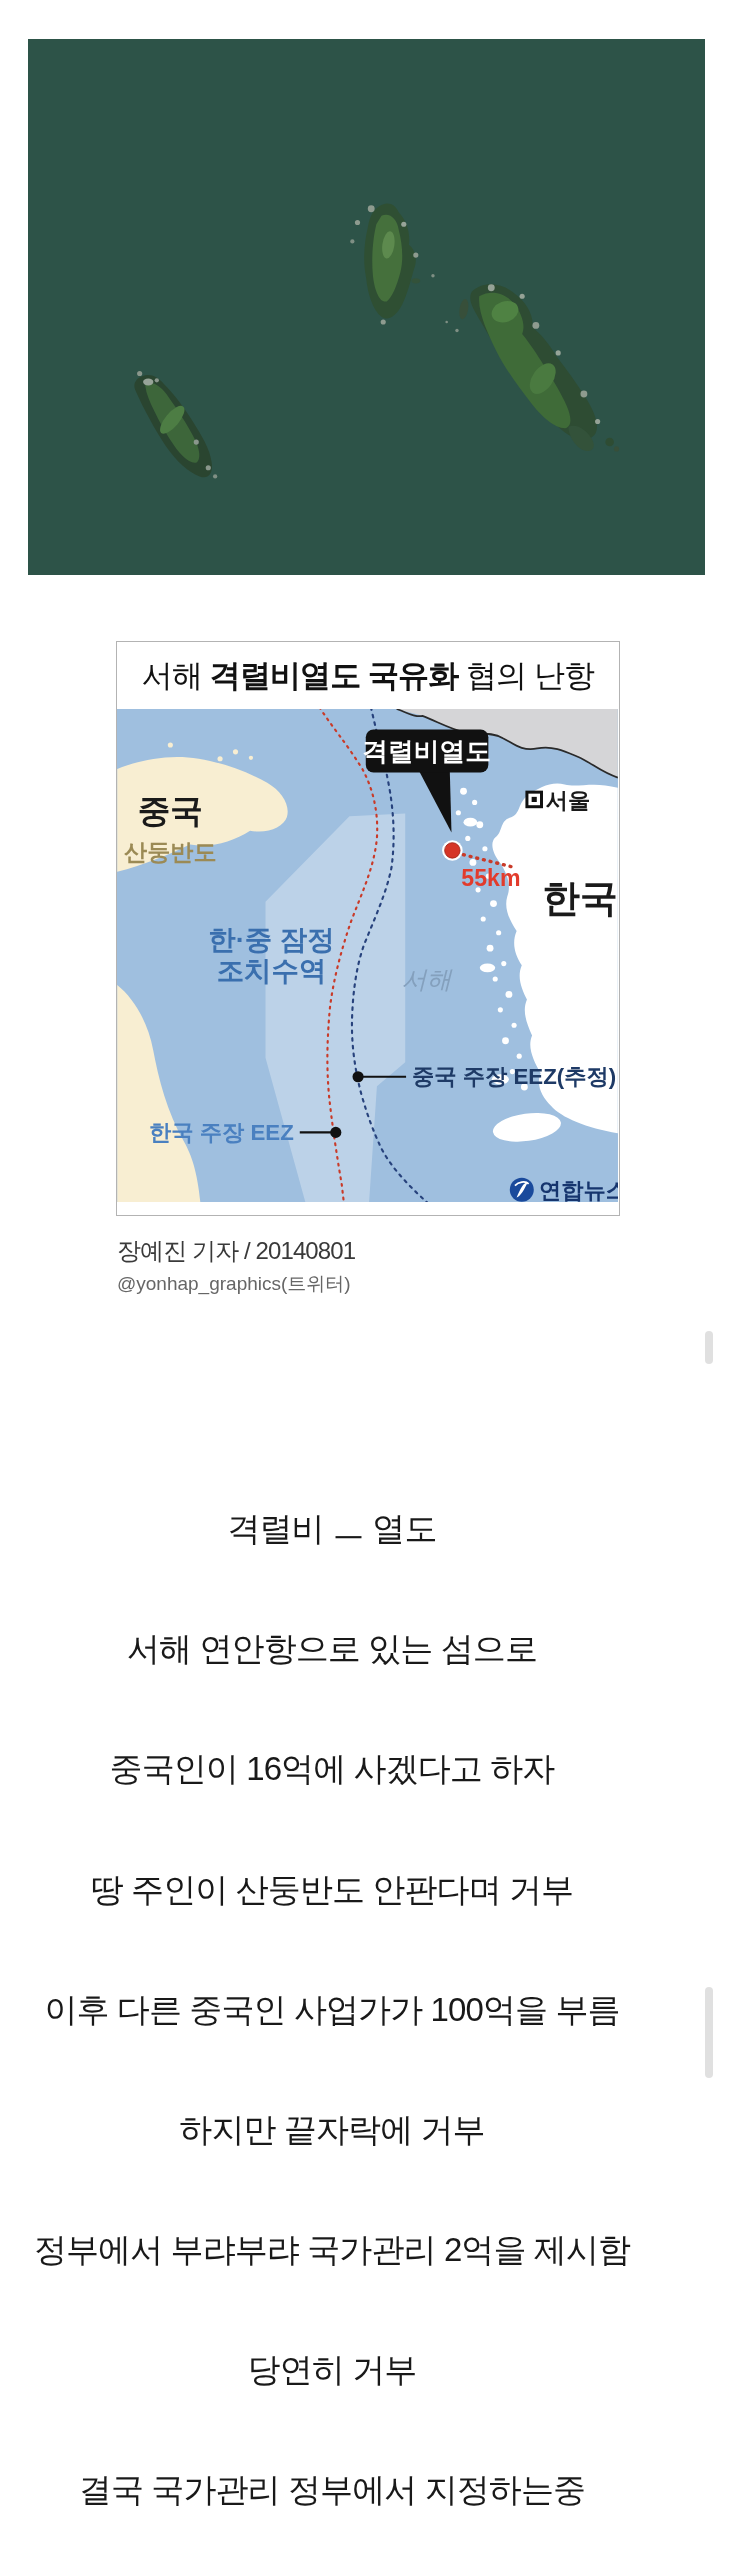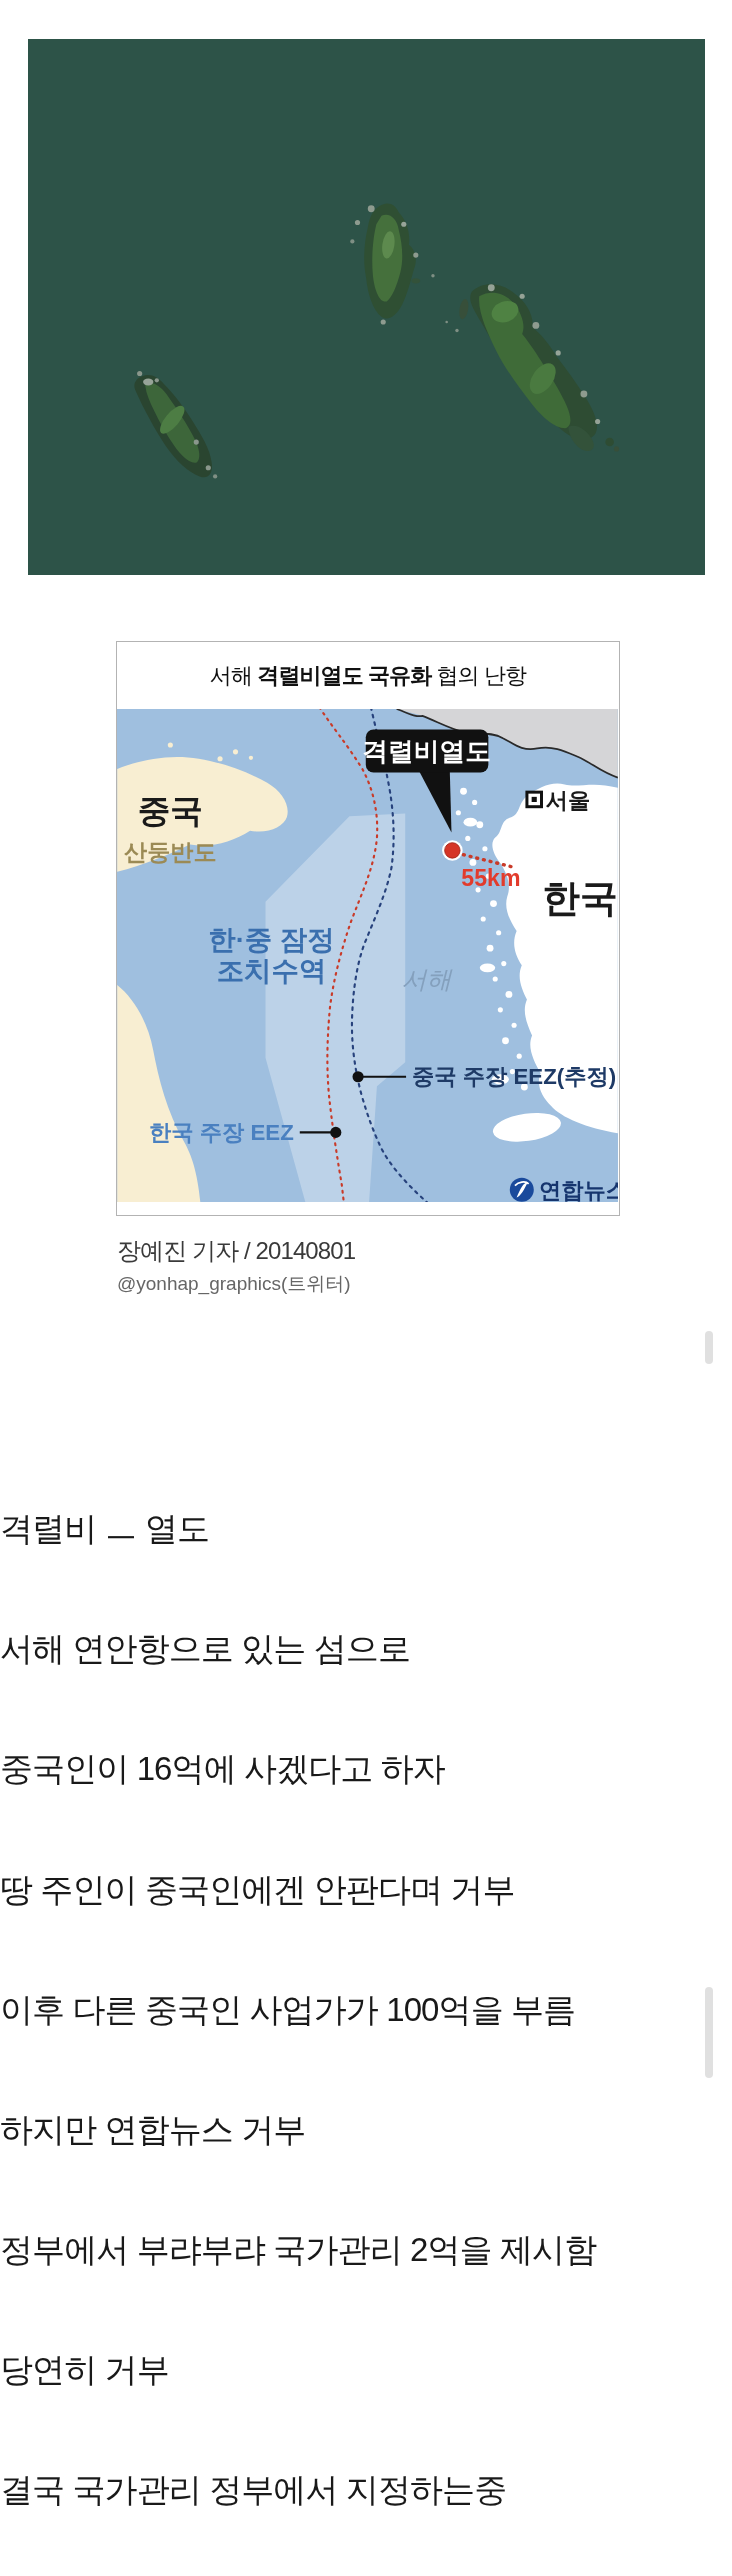--- a/index.html
+++ b/index.html
@@ -8,26 +8,26 @@
     --callout-bg:#111111; --agency-blue:#1a4a9c; --body-text:#191919; --scrollbar:#e0e0e0;
     --pmz-label:#3a6fae; --shandong:#9b8a55; --westsea:#84a0bd; --china-eez-text:#1e3a66;
     --korea-eez-text:#4a80c0;
   }
   *{margin:0;padding:0;box-sizing:border-box}
   html,body{background:#fff}
   body{width:732px;height:2576px;position:relative;font-family:"Liberation Sans",sans-serif;overflow:hidden}
   .abs{position:absolute}
   .sat{left:28px;top:39px;width:677px;height:536px;background:var(--ocean)}
   .graphic{left:116px;top:641px;width:504px;height:575px;border:1.7px solid #b3b3b3;background:#fff}
-  .graphic-title{height:67px;line-height:67px;text-align:center;font-size:22px;color:#111;letter-spacing:-0.9px;white-space:nowrap}
+  .graphic-title{height:67px;line-height:67px;text-align:center;font-size:31px;color:#111;letter-spacing:-0.9px;white-space:nowrap}
   .graphic-title .bold{font-weight:800}
   .mapbox{width:501px;height:493px;background:var(--sea);position:relative;overflow:hidden}
   .credit1{left:117px;top:1235px;font-size:24px;font-weight:400;color:#3a3a3a;letter-spacing:-0.9px}
   .credit2{left:117px;top:1271px;font-size:19px;color:#666;letter-spacing:0px}
-  .post-line{left:0;width:664px;font-size:33px;line-height:41px;color:var(--body-text);letter-spacing:-0.9px}
+  .post-line{left:0;width:664px;text-align:center;font-size:33px;line-height:41px;color:var(--body-text);letter-spacing:-0.9px}
   .thumb{left:705px;width:7.7px;background:var(--scrollbar);border-radius:4.3px}
   svg text{font-family:"Liberation Sans",sans-serif}
 </style>
 </head>
 <body>
 
 <div class="abs sat">
   <svg width="677" height="536" viewBox="0 0 789 625">
 
     <g>
@@ -162,22 +162,22 @@
     </svg>
   </div>
 </div>
 
 <div class="abs credit1">장예진 기자 / 20140801</div>
 <div class="abs credit2">@yonhap_graphics(트위터)</div>
 
 <div class="abs post-line" style="top:1508px">격렬비 ㅡ 열도</div>
 <div class="abs post-line" style="top:1628px">서해 연안항으로 있는 섬으로</div>
 <div class="abs post-line" style="top:1748px">중국인이 16억에 사겠다고 하자</div>
-<div class="abs post-line" style="top:1869px">땅 주인이 중국인에겐 안판다며 거부</div>
+<div class="abs post-line" style="top:1869px">땅 주인이 산둥반도 안판다며 거부</div>
 <div class="abs post-line" style="top:1989px">이후 다른 중국인 사업가가 100억을 부름</div>
-<div class="abs post-line" style="top:2109px">하지만 연합뉴스 거부</div>
+<div class="abs post-line" style="top:2109px">하지만 끝자락에 거부</div>
 <div class="abs post-line" style="top:2229px">정부에서 부랴부랴 국가관리 2억을 제시함</div>
 <div class="abs post-line" style="top:2349px">당연히 거부</div>
 <div class="abs post-line" style="top:2469px">결국 국가관리 정부에서 지정하는중</div>
 
 <div class="abs thumb" style="top:1331px;height:33px"></div>
 <div class="abs thumb" style="top:1987px;height:91px"></div>
 
 
 </body></html>

